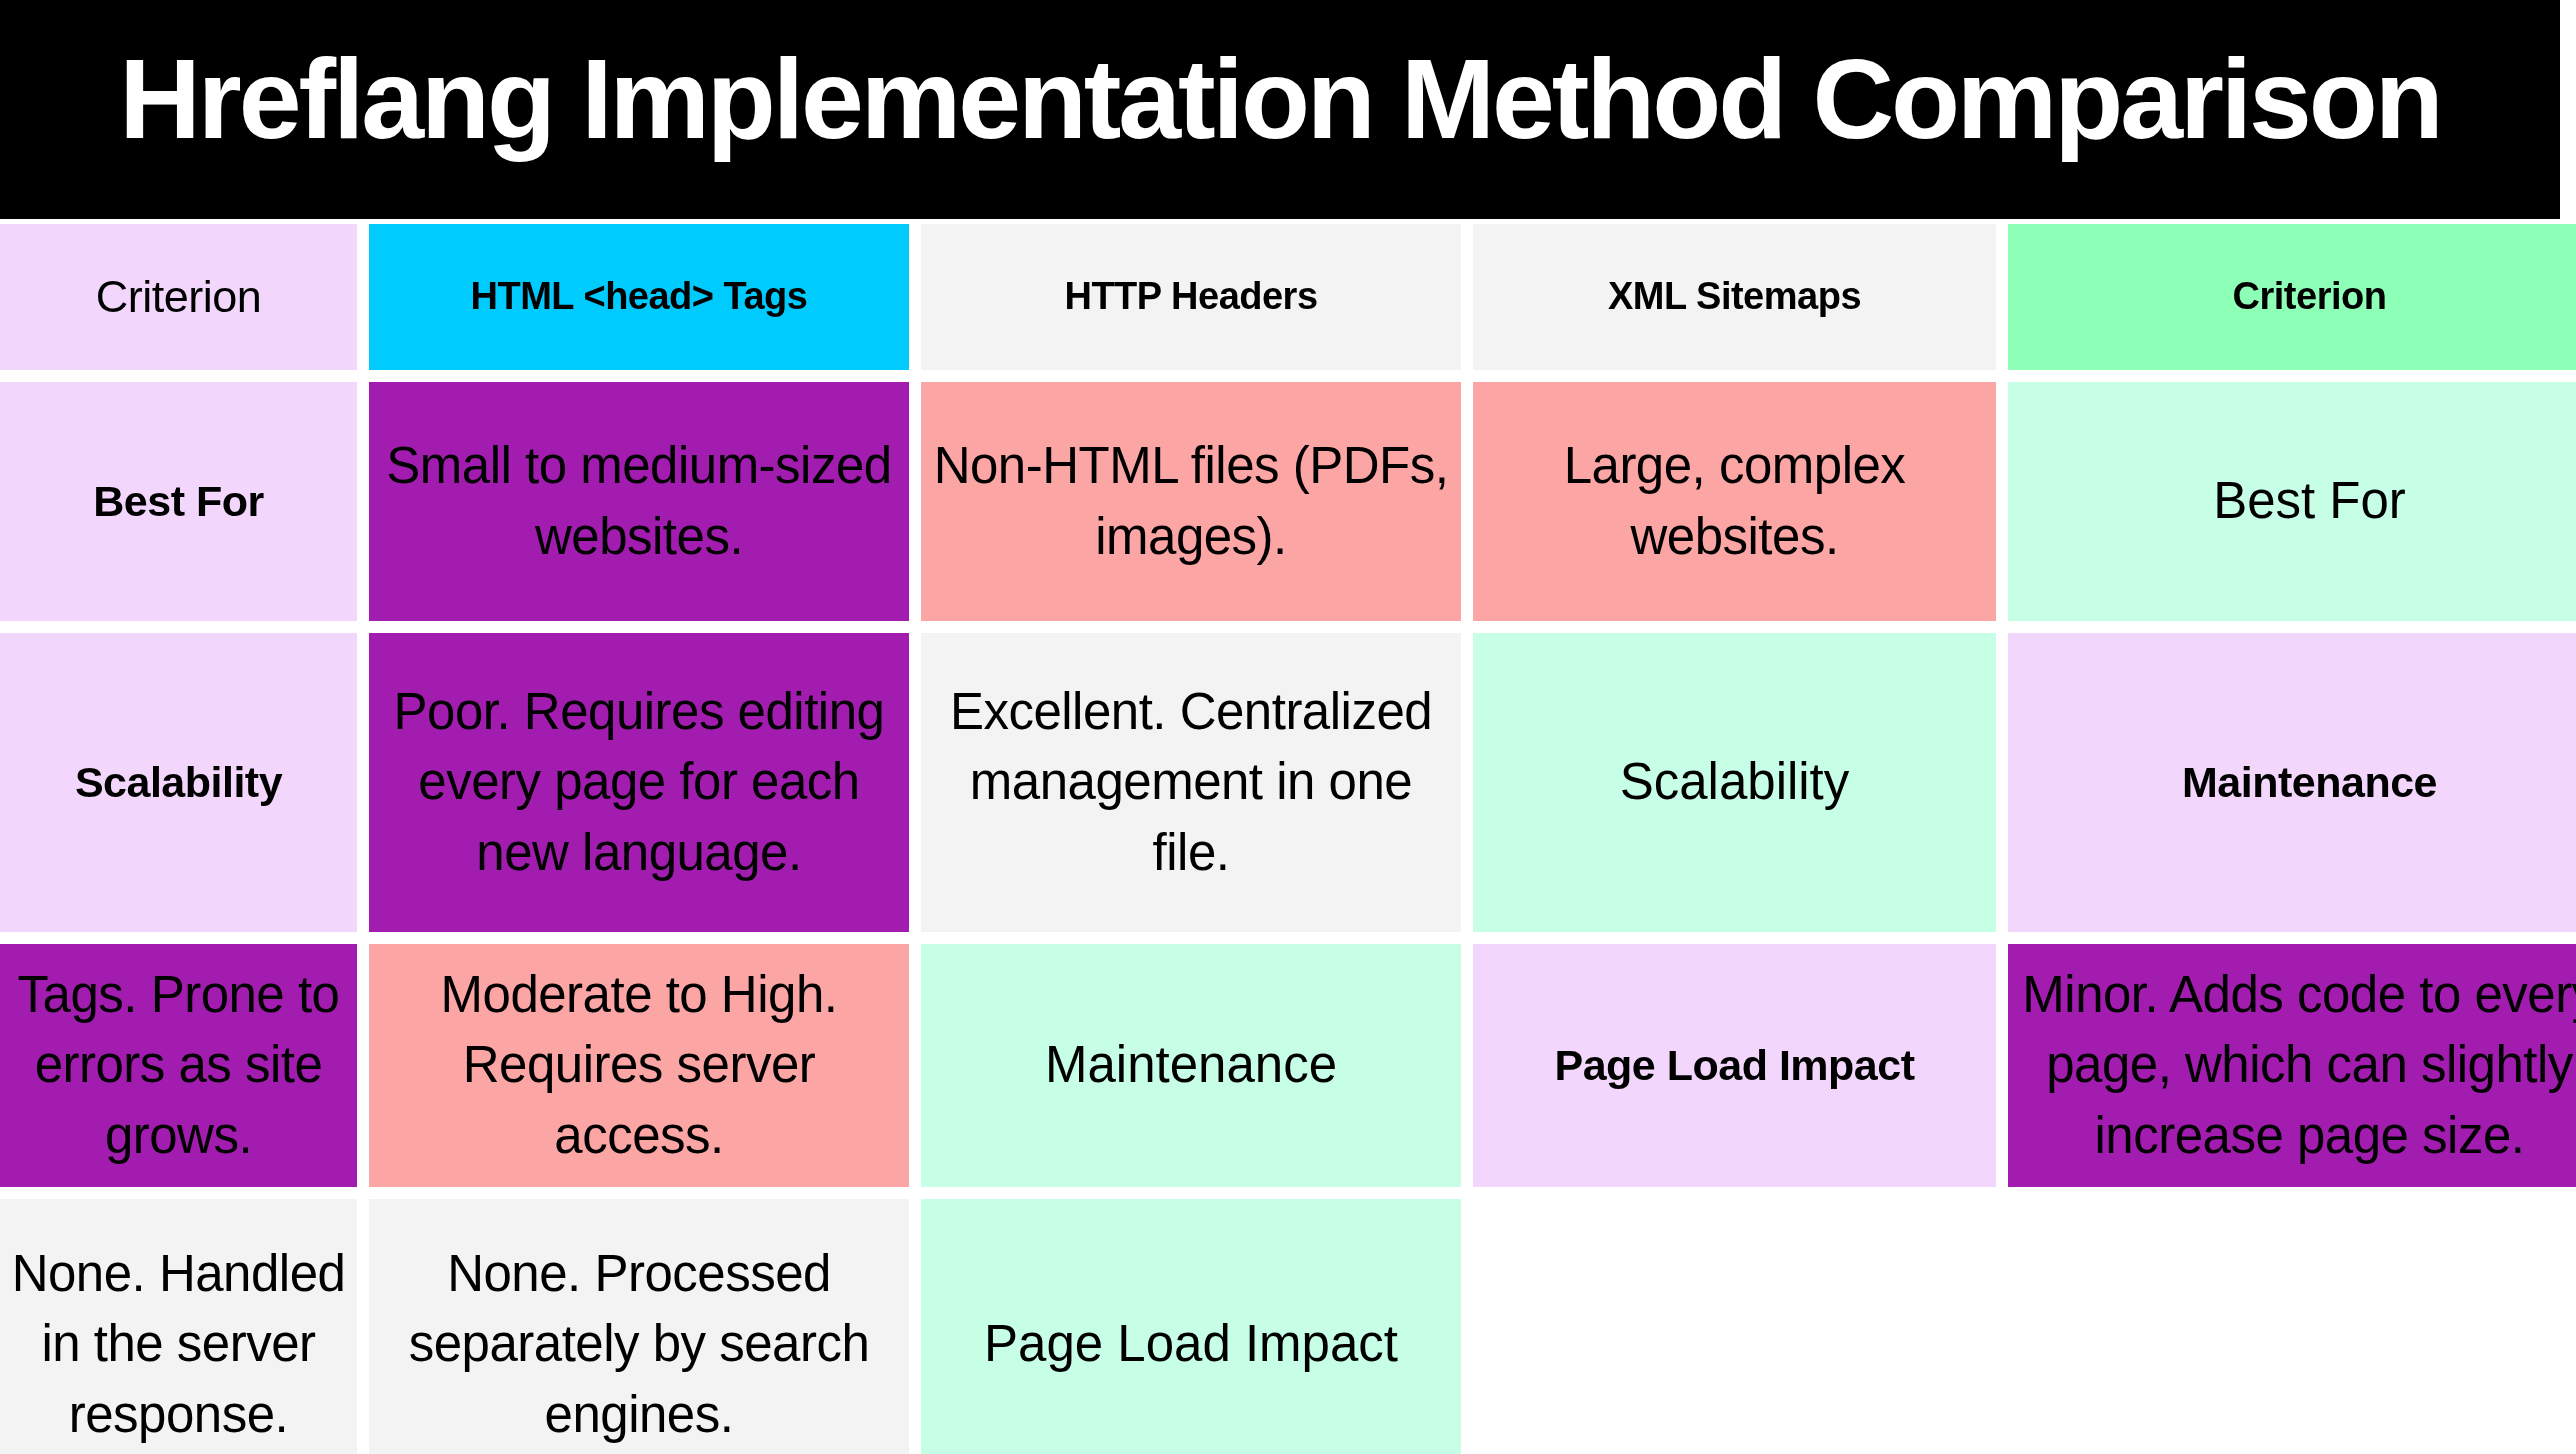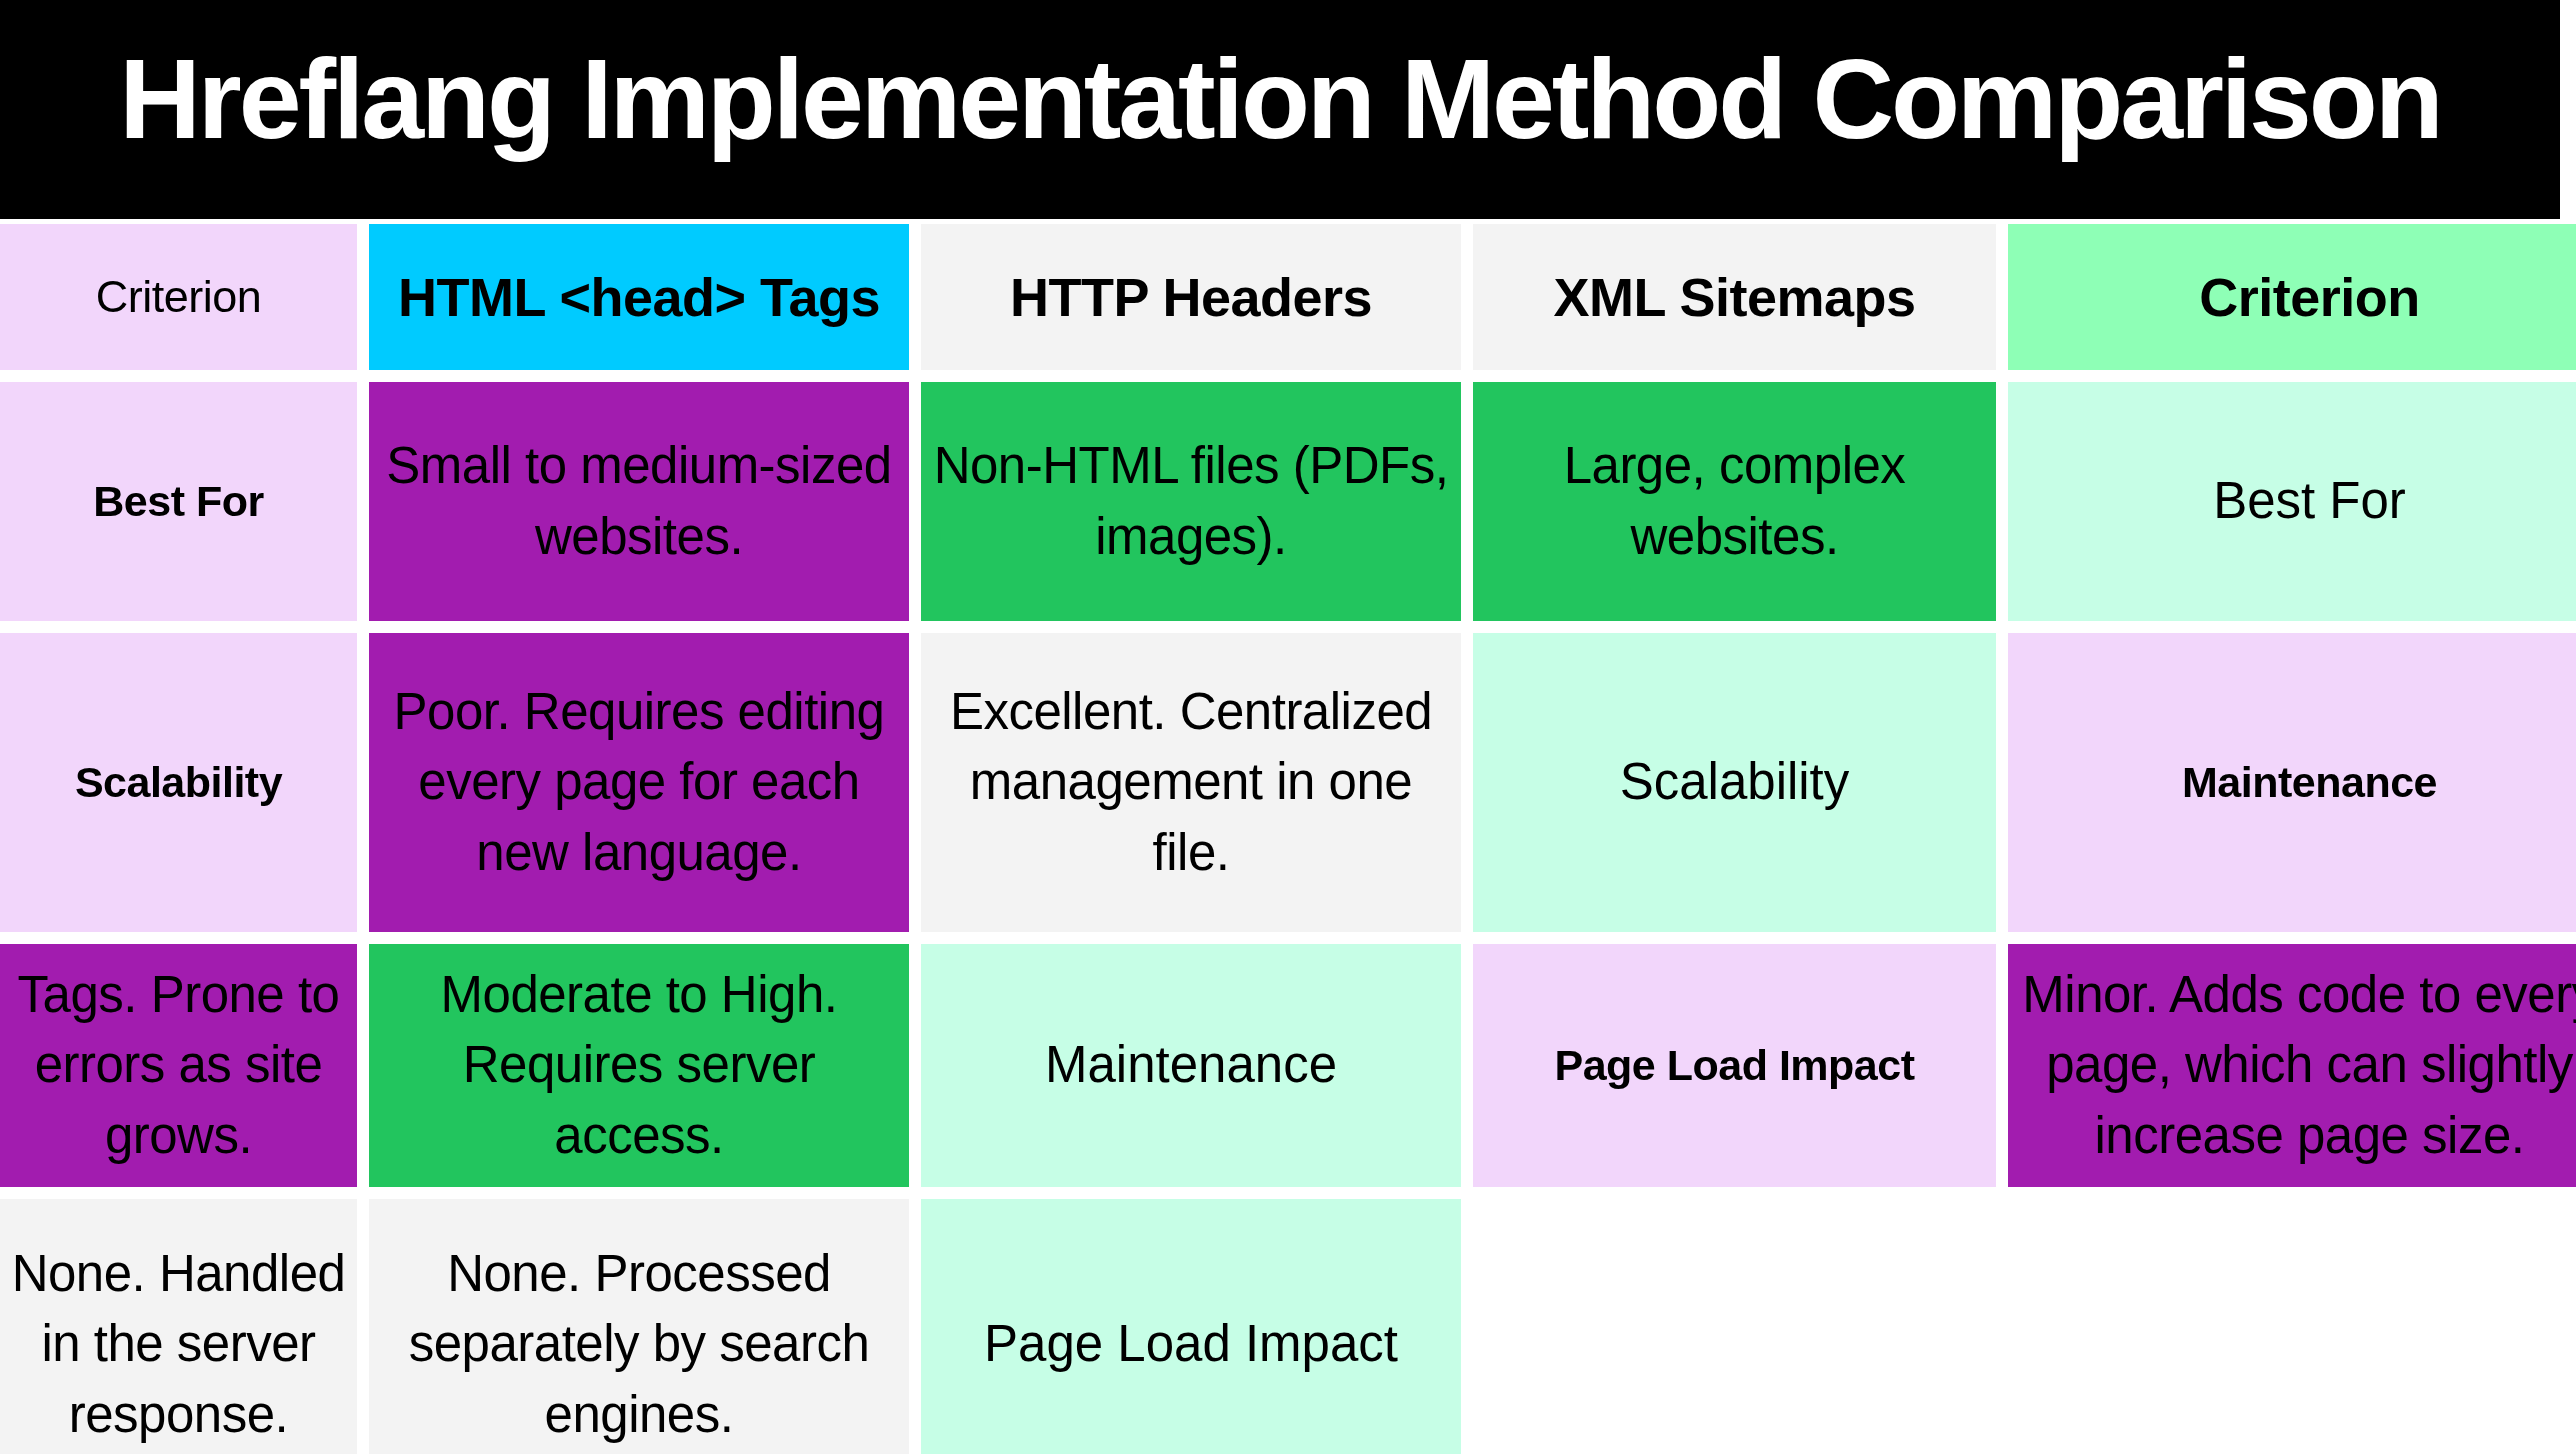--- a/index.html
+++ b/index.html
@@ -5,29 +5,29 @@
   html, body { margin: 0; padding: 0; }
   body { width: 2576px; height: 1455px; background: #ffffff; position: relative; overflow: hidden; font-family: "Liberation Sans", "DejaVu Sans", sans-serif; color: #000; }
   .title-bar { position: absolute; left: 0; top: 0; width: 2560px; height: 219px; background: #000; display: flex; align-items: center; justify-content: center; }
   .title { color: #fff; font-weight: 700; font-size: 113px; letter-spacing: -3.1px; white-space: nowrap; margin-top: -21px; }
   .table { position: absolute; left: 0; top: 224px; width: 2576px; height: 1231px;
     display: grid;
     grid-template-columns: 357px 540px 540px 523px 603px;
     grid-template-rows: 146px 239px 299px 243px 291px;
     column-gap: 4.1px; row-gap: 4.7px; gap: 12px; }
   .cell { display: flex; align-items: center; justify-content: center; text-align: center; line-height: 1.3; padding: 0 6.2px; box-sizing: border-box; }
-  .hdr { font-weight: 700; font-size: 54px; letter-spacing: -0.5px; }
+  .hdr { font-weight: 700; font-size: 38px; letter-spacing: -0.5px; }
   .rowlabel { font-weight: 700; font-size: 43px; letter-spacing: -0.5px; line-height: 1.45; }
   .body { font-size: 51px; letter-spacing: -0.5px; line-height: 1.38; }
   .c-crit-h { background: #f2d6fb; font-weight: 400; font-size: 45px; }
   .c-crit { background: #f2d6fb; }
   .c-html-h { background: #00cbff; }
   .c-html { background: #a21caf; }
   .c-grey { background: #f3f3f3; }
-  .c-white { background: #22c55e; }
+  .c-white { background: #fca5a5; }
   .c-green-h { background: #8effb6; }
   .c-green { background: #c6fee6; font-weight: 400; font-size: 51px; }
 </style>
 </head>
 <body>
 
 <div class="title-bar">
   <div class="title">Hreflang Implementation Method Comparison</div>
 </div>
 

